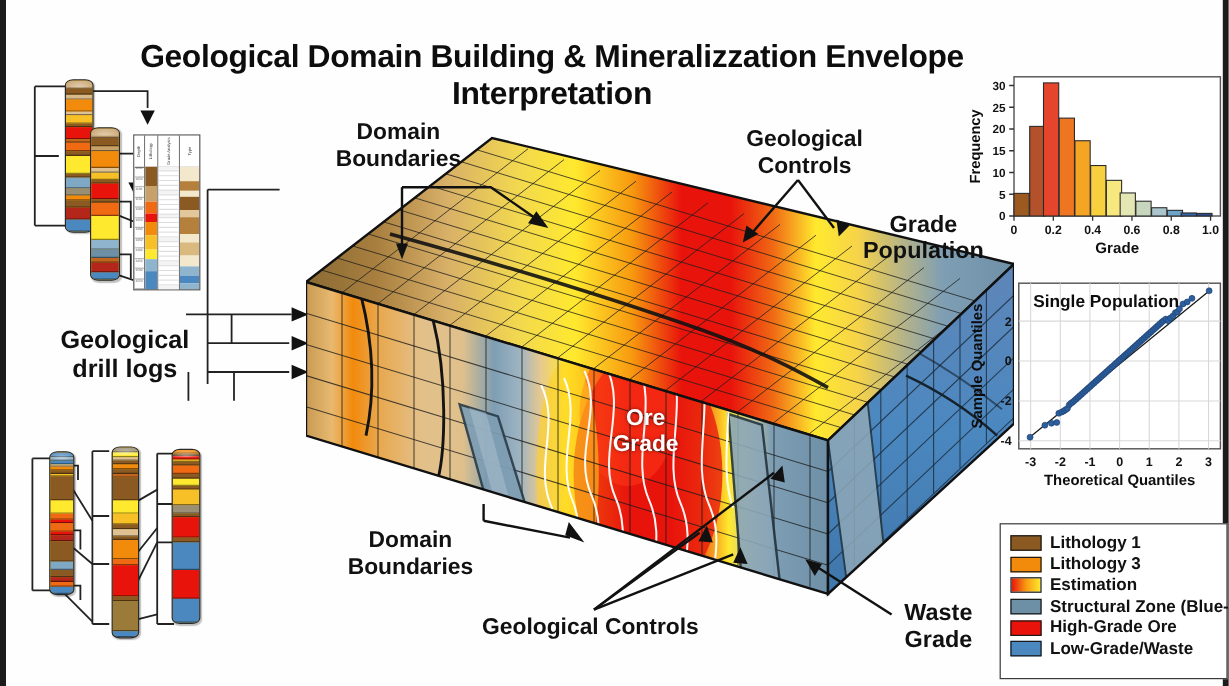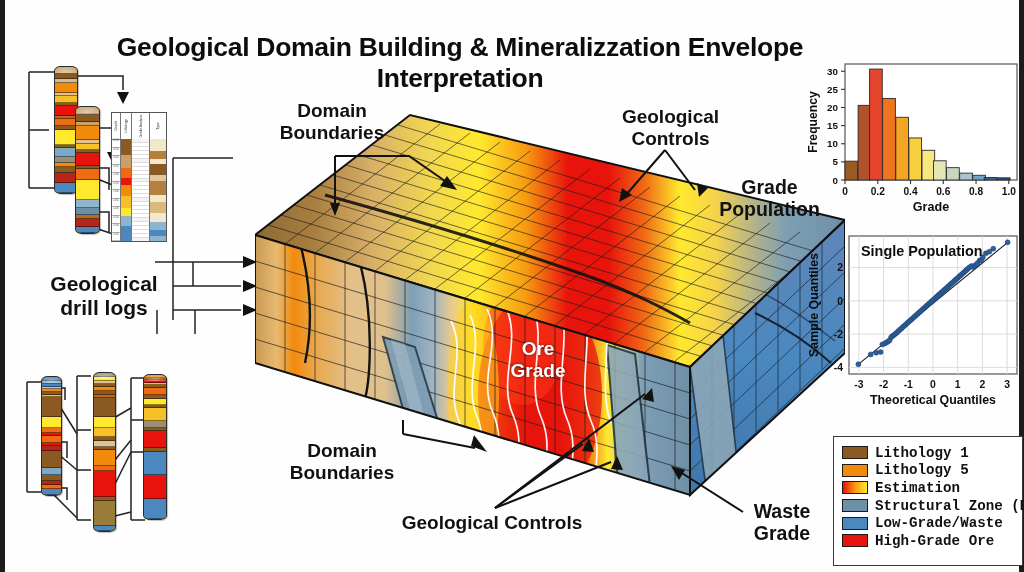--- a/index.html
+++ b/index.html
@@ -52,21 +52,21 @@
 
   
   .hist{position:absolute;}
 
   
   .legend{position:absolute;border:1.6px solid #3a3a3a;background:#fff;
           box-sizing:border-box;padding:7px 8px;}
   .lgrow{display:flex;align-items:center;height:17.6px;}
   .lgsw{width:26px;height:13px;border:1.3px solid #1a1a1a;margin-right:7px;
         flex:0 0 auto;box-sizing:border-box;}
-  .lgtx{font-size:14.2px;font-weight:600;color:#111;white-space:nowrap;font-family:Liberation Mono, monospace;}
+  .lgtx{font-size:14.2px;font-weight:600;color:#111;white-space:nowrap;}
 </style>
 </head>
 <body>
 
 <div class="page">
 
   <div class="title">
     <span>Geological Domain Building &amp; Mineralizzation Envelope Interpretation</span>
   </div>
 
@@ -731,34 +731,34 @@
   </svg>
 
   <div class="legend" style="left:828px;top:436px;width:190px;height:130px;">
     <div id="legend-rows">
         <div class="lgrow">
           <span class="lgsw" style="background: rgb(138, 90, 34);"></span>
           <span class="lgtx">Lithology 1</span>
         </div>
         <div class="lgrow">
           <span class="lgsw" style="background: rgb(242, 138, 12);"></span>
-          <span class="lgtx">Lithology 5</span>
+          <span class="lgtx">Lithology 3</span>
         </div>
         <div class="lgrow">
           <span class="lgsw" style="background: linear-gradient(90deg, rgb(232, 20, 12) 0%, rgb(247, 154, 16) 50%, rgb(255, 233, 46) 100%);"></span>
           <span class="lgtx">Estimation</span>
         </div>
         <div class="lgrow">
           <span class="lgsw" style="background: rgb(110, 144, 166);"></span>
           <span class="lgtx">Structural Zone (Blue-Gray)</span>
         </div>
         <div class="lgrow">
+          <span class="lgsw" style="background: rgb(232, 20, 12);"></span>
+          <span class="lgtx">High-Grade Ore</span>
+        </div>
+        <div class="lgrow">
           <span class="lgsw" style="background: rgb(75, 136, 192);"></span>
           <span class="lgtx">Low-Grade/Waste</span>
         </div>
-        <div class="lgrow">
-          <span class="lgsw" style="background: rgb(232, 20, 12);"></span>
-          <span class="lgtx">High-Grade Ore</span>
-        </div>
       </div>
   </div>
 
 </div>
 
 </body></html>

